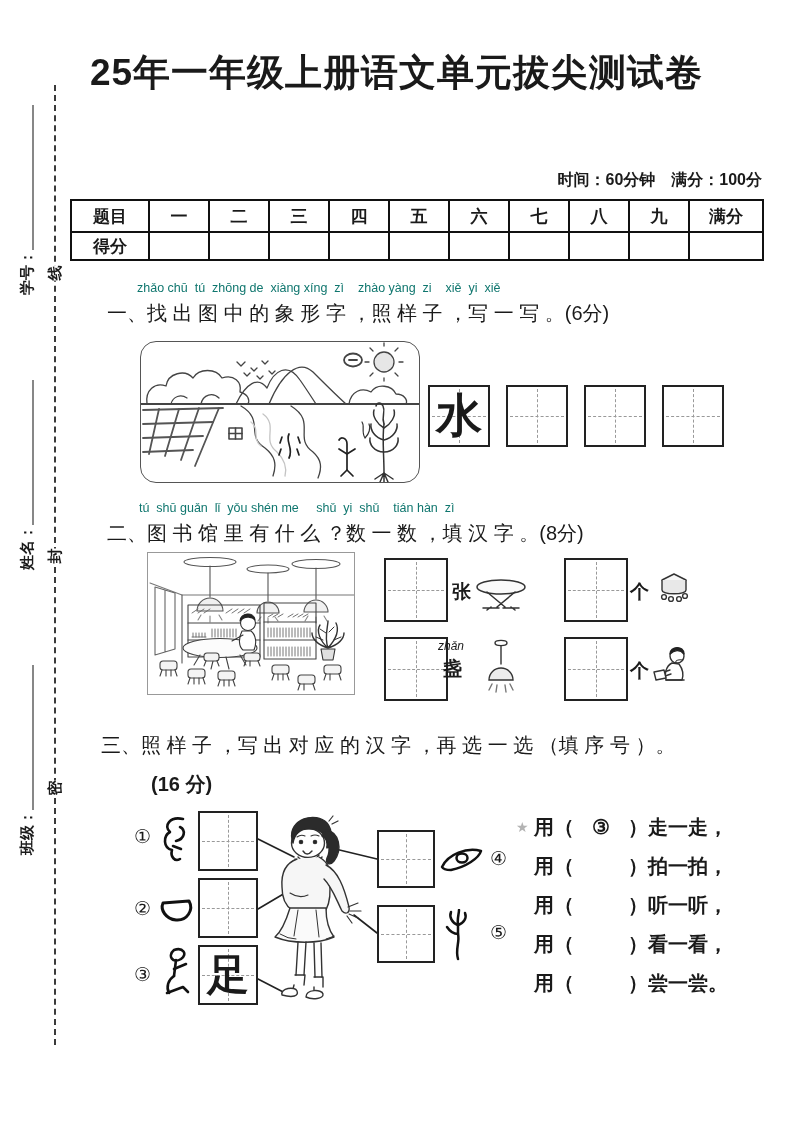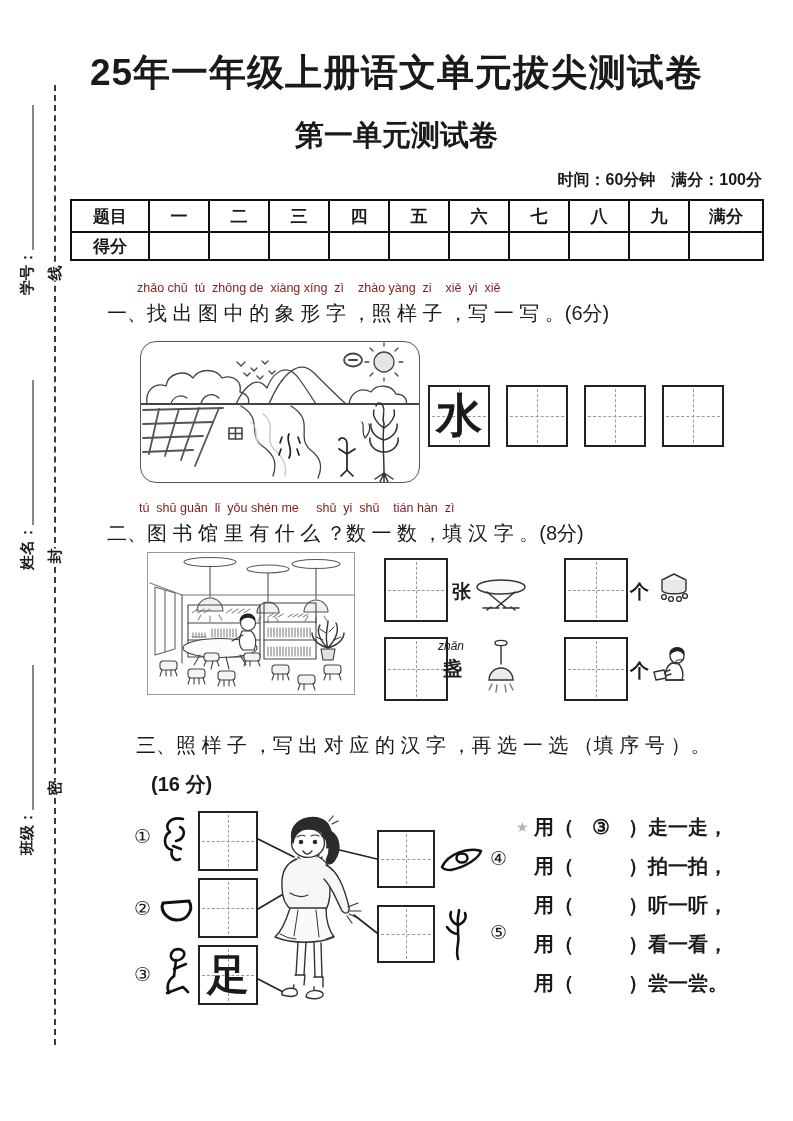--- a/index.html
+++ b/index.html
@@ -15,21 +15,21 @@
   table.score td{border:2px solid #111;text-align:center;font-size:17px;font-weight:700;padding:0;}
   table.score tr.hd td{height:30px;}
   table.score tr.sc td{height:26px;}
   
   .seal-label{white-space:nowrap;font-size:15px;font-weight:700;transform:translate(-50%,-50%) rotate(-90deg);}
   .seal-blank{display:inline-block;width:145px;border-bottom:1.8px solid #111;height:14px;vertical-align:-2px;}
   .seal-line{left:54px;top:85px;height:960px;width:0;border-left:2px dashed #3a3a3a;}
   .seal-char{left:55px;background:#fff;padding:5px 0;font-size:15px;font-weight:700;
              transform:translate(-50%,-50%) rotate(-90deg);}
   
-  .pinyin{font-size:12.5px;white-space:pre;color:#7f1d1d;}
+  .pinyin{font-size:12.5px;white-space:pre;color:#0f766e;}
   .sec-title{font-size:20px;font-weight:400;white-space:pre;}
   .score-label{font-size:20px;font-weight:800;}
   
   .tzg{position:absolute;background:#fff;border:2.4px solid #222;box-sizing:border-box;
        display:flex;align-items:center;justify-content:center;}
   .tzg::before{content:"";position:absolute;left:50%;top:4%;height:92%;border-left:1.4px dashed #999;}
   .tzg::after{content:"";position:absolute;top:50%;left:4%;width:92%;border-top:1.4px dashed #999;}
   .tzg .ch{position:relative;z-index:2;font-family:"Liberation Serif",serif;font-weight:700;}
   .frame1{left:140px;top:341px;width:278px;height:140px;border:1.6px solid #555;border-radius:16px;overflow:hidden;background:#fff;}
   .frame2{left:147px;top:552px;width:206px;height:141px;border:1.2px solid #999;overflow:hidden;background:#fff;}
@@ -58,21 +58,20 @@
   </div>
   <div class="abs seal-label" style="left:27px;top:760px;">
     <span>班级：</span><span class="seal-blank"></span>
   </div>
 
   <div class="abs seal-char" style="top:273px;">线</div>
   <div class="abs seal-char" style="top:556px;">封</div>
   <div class="abs seal-char" style="top:788px;">密</div>
 
   <div class="abs title">25年一年级上册语文单元拔尖测试卷</div>
-  <div class="abs subtitle">第一单元测试卷</div>
   <div class="abs meta">时间：60分钟　满分：100分</div>
 
   <table class="score abs">
     <colgroup>
       <col style="width:78px">
         <col style="width:60px">
         <col style="width:60px">
         <col style="width:60px">
       <col style="width:60px">
         <col style="width:60px">
@@ -321,21 +320,21 @@
       <circle cx="27" cy="12" r="7" fill="#fff"></circle>
       <path d="M20,10 C20,2 34,1 34,10 C30,5 24,6 20,10 Z" fill="#222" stroke="#222"></path>
       <path d="M33,16 C27,15 25,17 26,19" stroke-width="1.1"></path>
       <path d="M22,19 C16,22 14,30 16,36 L32,36 C34,30 32,24 29,20 Z" fill="#fff"></path>
       <path d="M20,26 L8,30 M21,30 L9,34"></path>
       <path d="M4,28 L14,26 L16,34 L6,36 Z" fill="#fff"></path>
       <path d="M16,36 L34,36" stroke-width="1.6"></path>
     </g>
   </svg>
 
-  <div class="abs sec-title" style="left:101px;top:732px;margin-left:35px;">三、照 样 子 ，写 出 对 应 的 汉 字 ，再 选 一 选 （填 序 号 ）。</div>
+  <div class="abs sec-title" style="left:101px;top:732px;">三、照 样 子 ，写 出 对 应 的 汉 字 ，再 选 一 选 （填 序 号 ）。</div>
   <div class="abs score-label" style="left:151px;top:771px;">(16 分)</div>
 
   <div class="abs" style="left:130px;top:803px;width:398px;height:215px;">
     <svg class="abs" style="left:0;top:0;" width="398" height="215" viewBox="0 0 398 215">
       <g stroke="#222" stroke-width="1.6" stroke-linecap="round">
         <line x1="128" y1="36" x2="164" y2="54"></line>
         <line x1="128" y1="106" x2="172" y2="80"></line>
         <line x1="128" y1="176" x2="159" y2="192"></line>
         <line x1="197" y1="44" x2="247" y2="56"></line>
         <line x1="224" y1="112" x2="247" y2="130"></line>

